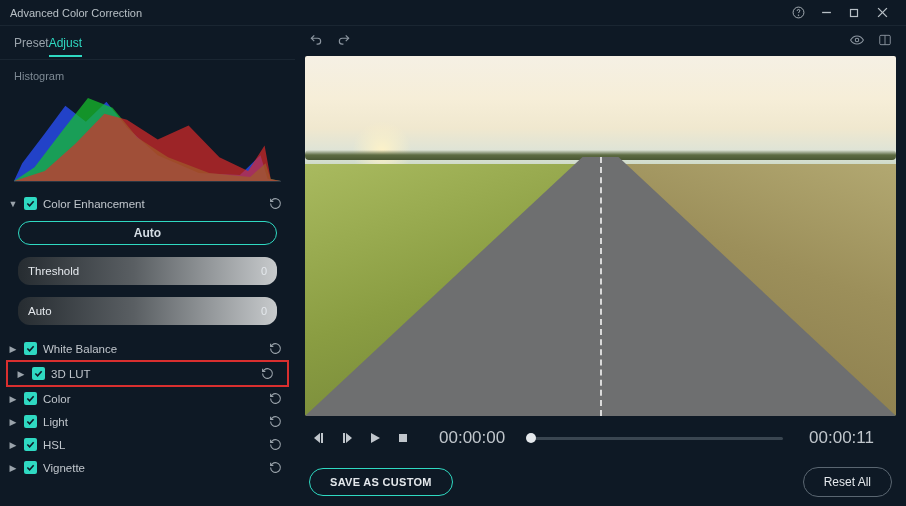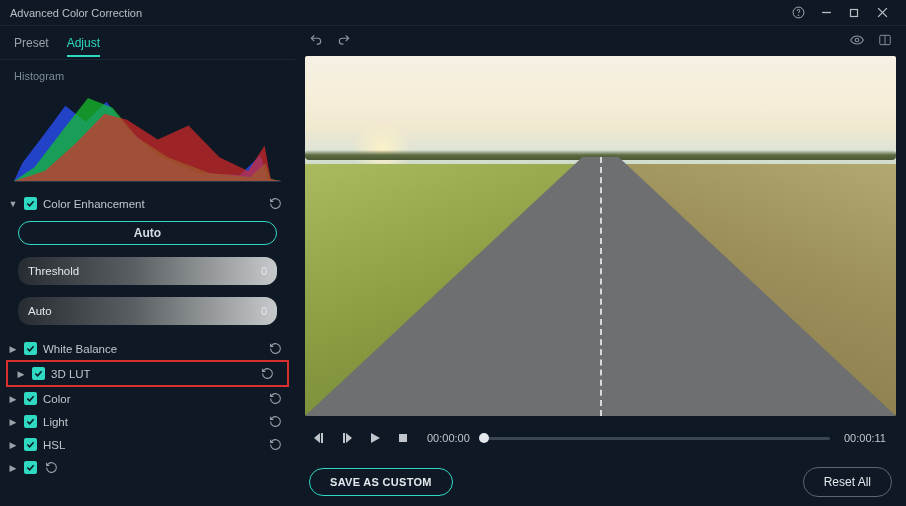--- a/index.html
+++ b/index.html
@@ -35,21 +35,20 @@
     display: flex;
   }
   .sidebar {
     width: 295px;
     display: flex;
     flex-direction: column;
     padding: 6px 0 10px 0;
   }
   .tabs {
     display: flex;
-    gap: 18px;
     padding: 0 14px;
     border-bottom: 1px solid #1a2632;
     height: 28px;
     align-items: center;
   }
   .tab { font-size: 12px; color: #9aa3ab; cursor: pointer; padding-bottom: 6px; position: relative; }
   .tab.active { color: #2fd9c2; }
   .tab.active::after {
     content: ""; position: absolute; left: 0; right: 0; bottom: -1px;
     height: 2px; background: #2fd9c2;
@@ -180,21 +179,21 @@
     align-items: center;
     padding: 0 14px;
     gap: 8px;
   }
   .pb-btn {
     width: 20px; height: 20px;
     display: flex; align-items: center; justify-content: center;
     color: #c0c6cc; cursor: pointer;
   }
   .pb-btn svg { width: 12px; height: 12px; fill: #c0c6cc; }
-  .pb-time { font-size: 11px; color: #c0c6cc; margin: 0 6px; }
+  .pb-time { font-size: 17px; color: #c0c6cc; margin: 0 18px; }
   .pb-track {
     flex: 1; height: 3px; background: #3a4651; border-radius: 2px;
     position: relative;
   }
   .pb-track .knob {
     position: absolute; left: 0; top: 50%;
     width: 10px; height: 10px; background: #e4e8ec; border-radius: 50%;
     transform: translate(-50%, -50%);
   }
   .footer {
@@ -396,20 +395,21 @@
         </span>
     </div>
 
     <div class="section-head">
       <span class="tri">▶</span>
       <span class="chk">
           <svg viewBox="0 0 10 10">
             <polyline points="1.5,5 4,7.5 8.5,2.5" stroke="#0e1925" stroke-width="1.8" fill="none"></polyline>
           </svg>
         </span>
+      <span class="label">Vignette</span>
       <span class="reset">
           <svg viewBox="0 0 24 24" fill="none" stroke="#9aa3ab" stroke-width="2">
             <path d="M3 12a9 9 0 1 0 3-6.7L3 8"></path>
             <polyline points="3 3 3 8 8 8"></polyline>
           </svg>
         </span>
     </div>
 
   </div>
 

